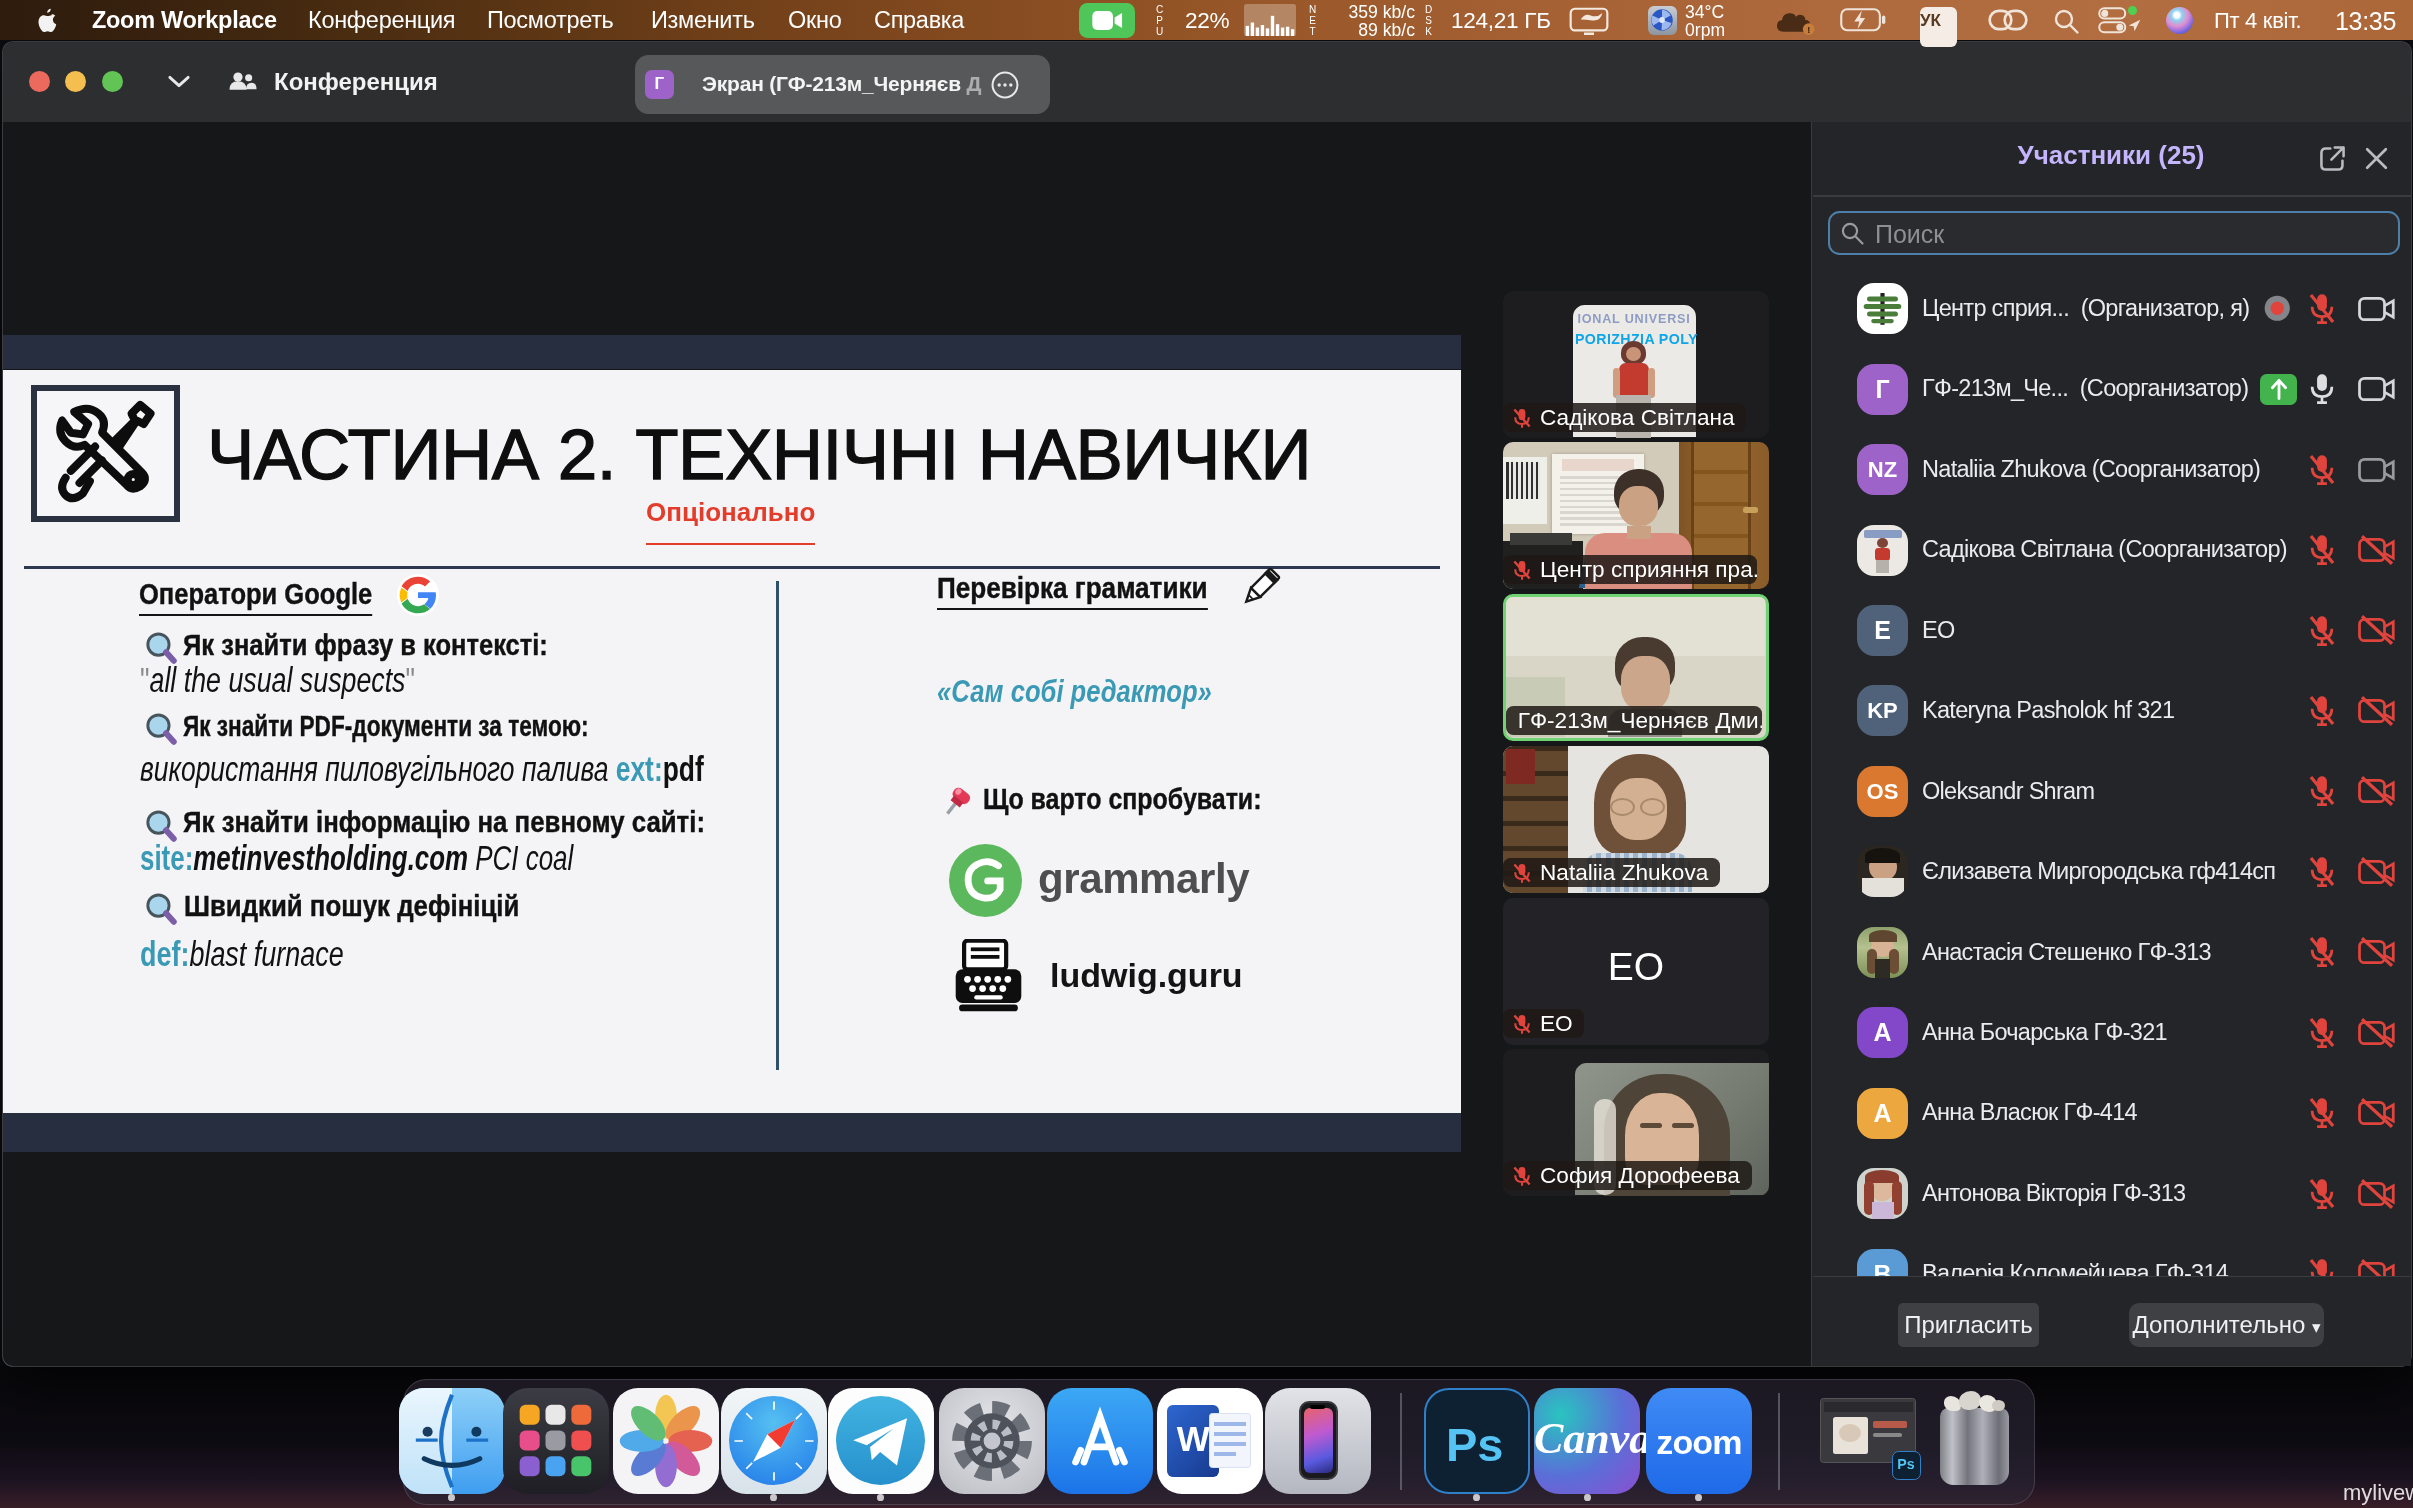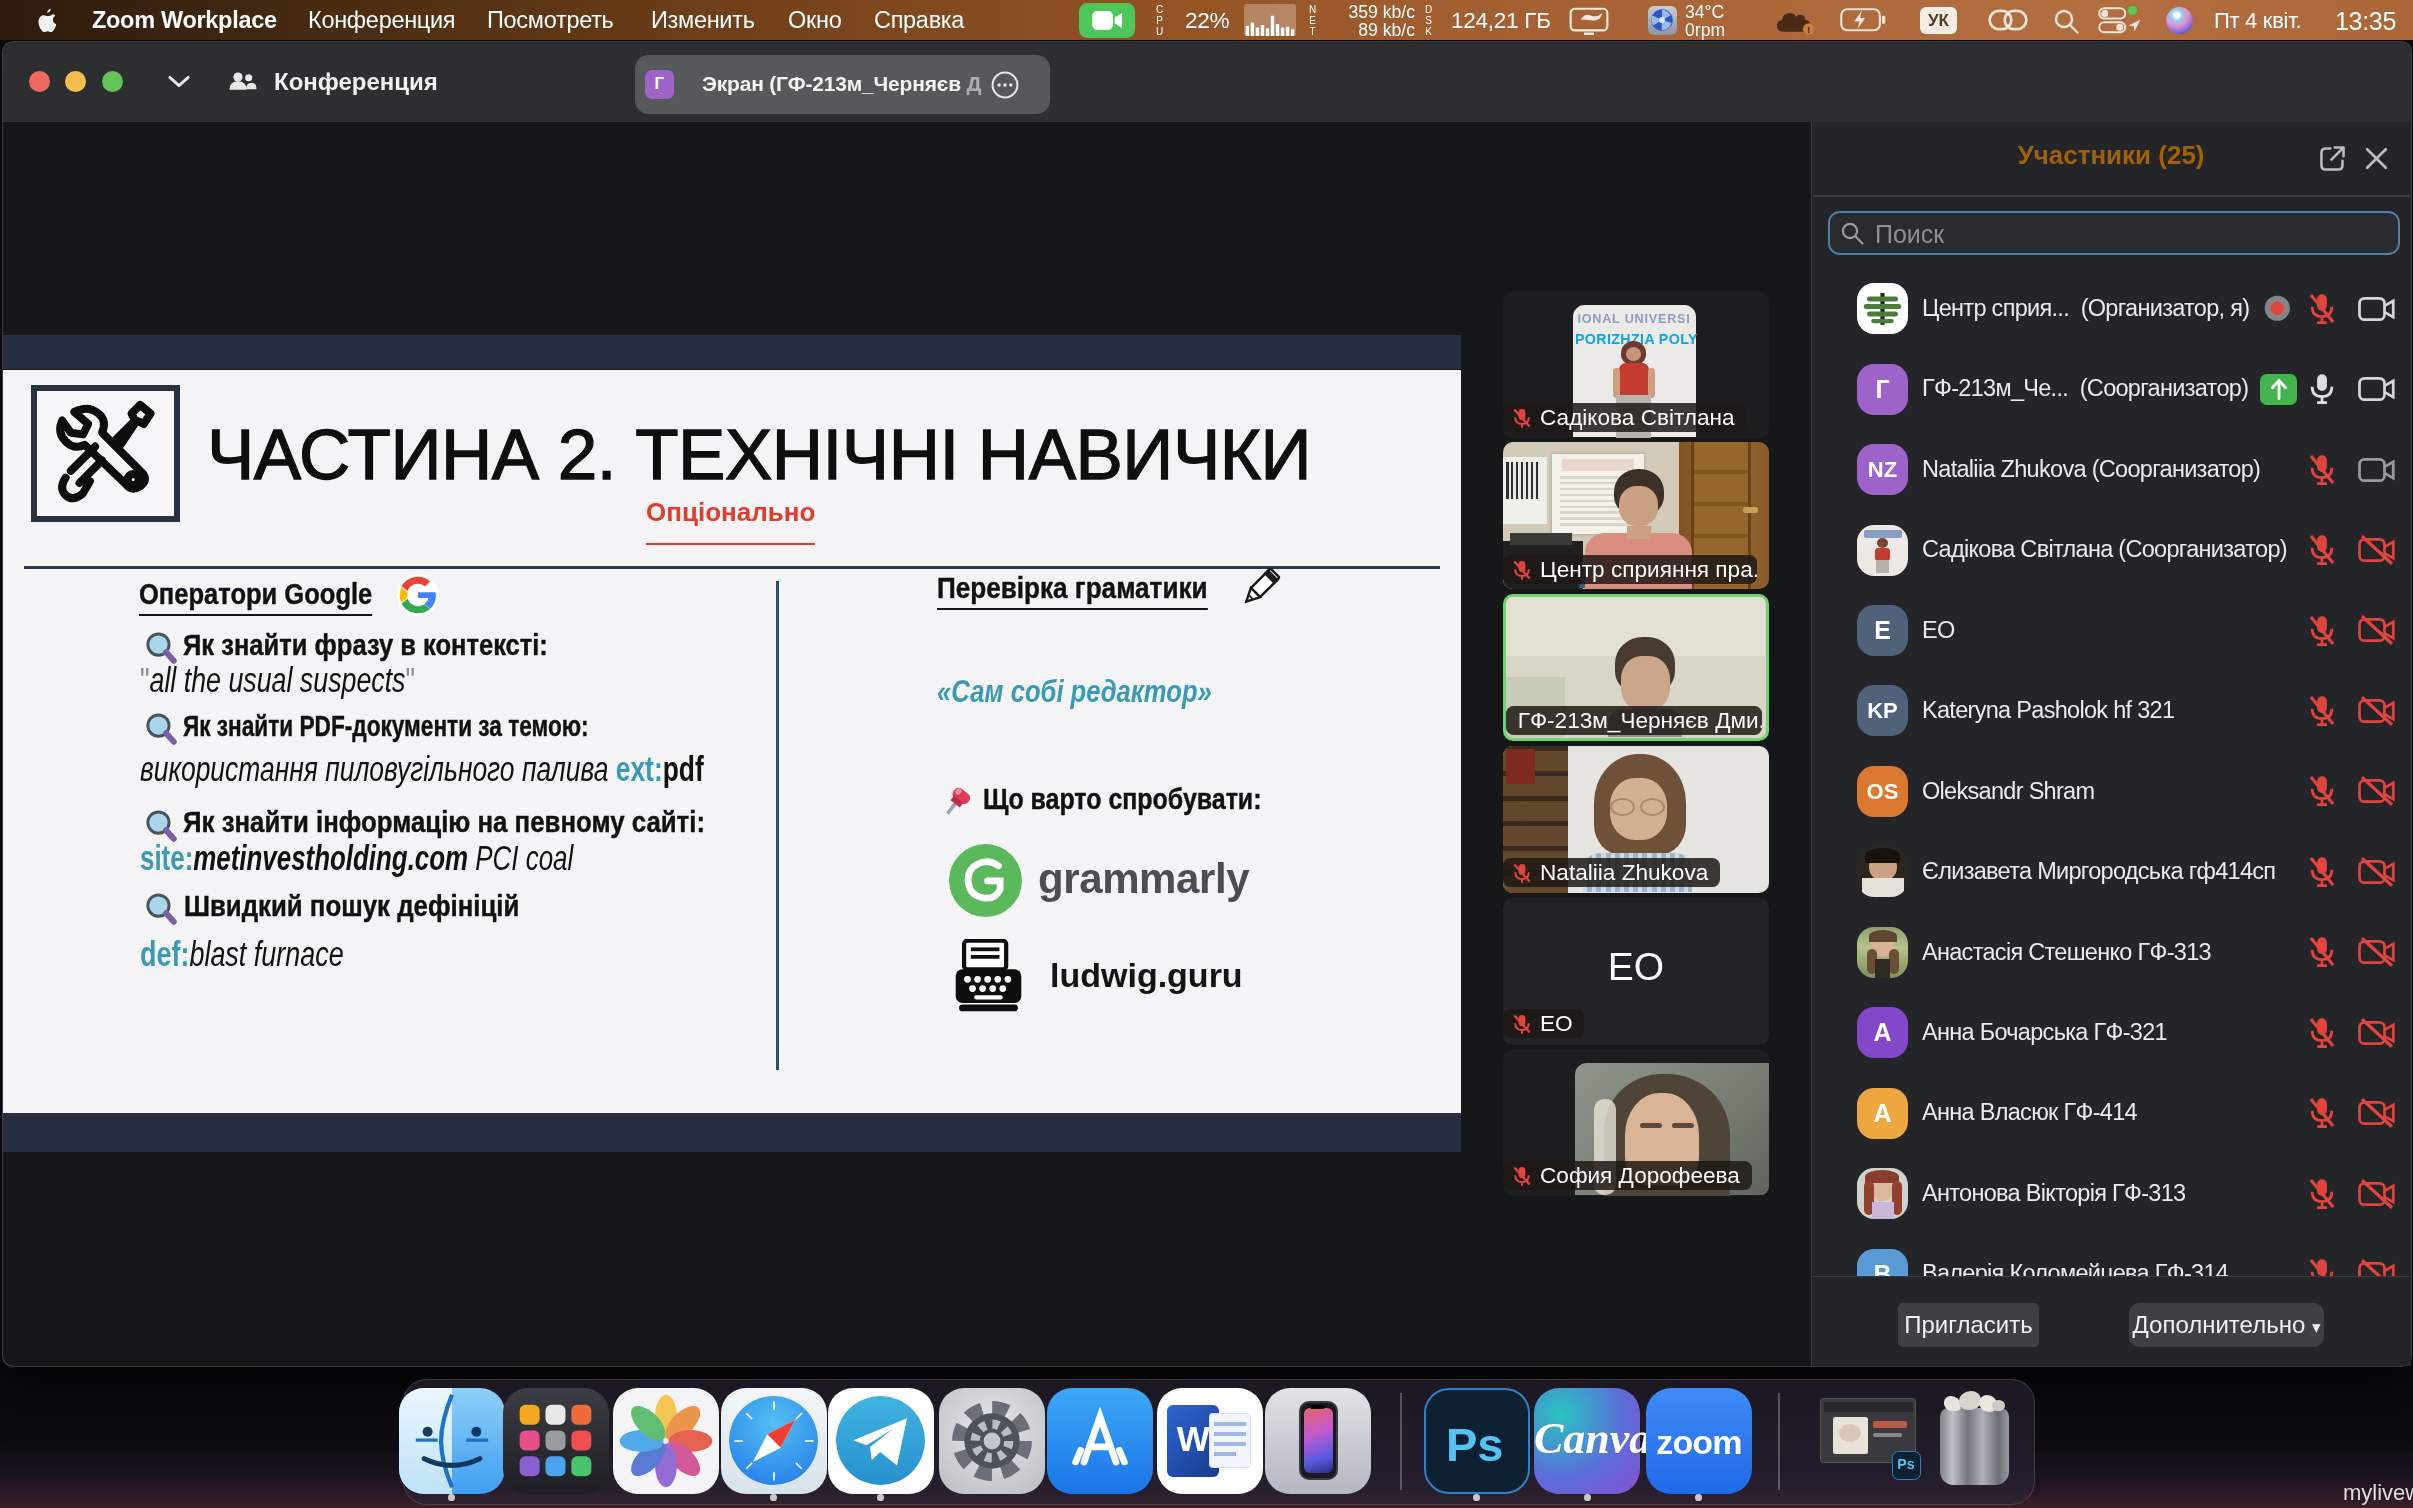--- a/index.html
+++ b/index.html
@@ -252,21 +252,21 @@
  <div class="abs" style="left:91px;top:50px;width:22px;height:96px;border-radius:10px;background:#e8e3da;opacity:.8"></div>
 </div>
 <div class="vlabel" style="left:1503px;top:1161px">София Дорофеева<svg class="vmic" viewBox="0 0 26 26">
       <g stroke="#e0443c" stroke-width="2.4" fill="none">
         <rect x="9" y="2.5" width="8" height="13" rx="4" fill="#e0443c" stroke="none"></rect>
         <path d="M5 12 q0 8 8 8 q8 0 8 -8 M13 20 L13 24.5"></path>
         <path d="M4 3 L22 23" stroke-width="2.8"></path>
       </g>
     </svg></div>
 <div class="abs" id="panel"></div>
-<div class="abs txt" style="left:1811px;top:140px;width:600px;text-align:center;font-size:26px;font-weight:bold;color:#a16207">Участники (25)</div>
+<div class="abs txt" style="left:1811px;top:140px;width:600px;text-align:center;font-size:26px;font-weight:bold;color:#c4b5fd">Участники (25)</div>
 <svg class="abs" style="left:2317px;top:143px" width="31" height="31" viewBox="0 0 28 28">
     <g stroke="#b8bbc0" stroke-width="2.3" fill="none" stroke-linecap="round" stroke-linejoin="round">
       <path d="M12 5 H8 Q4 5 4 9 V20 Q4 24 8 24 H19 Q23 24 23 20 V16"></path>
       <path d="M16 4 H24 V12 M24 4 L13 15"></path>
     </g>
   </svg>
 <svg class="abs" style="left:2362px;top:144px" width="29" height="29" viewBox="0 0 28 28">
     <path d="M5 5 L23 23 M23 5 L5 23" stroke="#b8bbc0" stroke-width="2.6" stroke-linecap="round"></path>
   </svg>
 <div class="abs" style="left:1813px;top:195px;width:598px;height:1.7px;background:#3a3b3e"></div>
@@ -577,21 +577,21 @@
 <svg class="abs" style="left:1775px;top:10px" width="44" height="25" viewBox="0 0 52 30">
     <path d="M10 26 Q2 26 2 19 Q2 13 8 12 Q9 5 16 4 Q22 3 25 8 Q27 5 31 6 Q36 7 36 12 Q42 12 42 19 Q42 26 34 26 Z" fill="#4a2c16"></path>
     <circle cx="40" cy="23" r="7" fill="#c87e3a"></circle>
     <text x="40" y="27" font-size="11" text-anchor="middle" fill="#3a2210" font-weight="bold">!</text>
   </svg>
 <svg class="abs" style="left:1840px;top:8.4px" width="47" height="23.5" viewBox="0 0 56 28">
     <rect x="1.5" y="1.5" width="46" height="25" rx="7" stroke="#f0e4da" stroke-width="2.5" fill="none"></rect>
     <rect x="50" y="9" width="4" height="10" rx="2" fill="#f0e4da"></rect>
     <path d="M26 3 L17 16 L23 16 L21 25 L30 12 L24 12 Z" fill="#f0e4da"></path>
   </svg>
-<div class="abs" style="left:1920px;top:6.7px;width:37px;height:27px;background:#f5ede5;border-radius:5.9px;text-align:center;line-height:27px;font-size:17px;font-weight:bold;color:#5a3a20">УК</div>
+<div class="abs" style="left:1920px;top:6.7px;width:37px;height:40px;background:#f5ede5;border-radius:5.9px;line-height:27px;font-size:17px;font-weight:bold;color:#5a3a20">УК</div>
 <svg class="abs" style="left:1988px;top:9.2px" width="40" height="22" viewBox="0 0 48 26">
     <g stroke="#f0e4da" stroke-width="3.2" fill="none">
       <rect x="2" y="2" width="26" height="22" rx="11"></rect>
       <rect x="20" y="2" width="26" height="22" rx="11"></rect>
     </g>
   </svg>
 <svg class="abs" style="left:2053px;top:7.5px" width="27" height="27" viewBox="0 0 32 32">
     <circle cx="13" cy="13" r="9.5" stroke="#f0e4da" stroke-width="2.8" fill="none"></circle>
     <path d="M20 20 L29 29" stroke="#f0e4da" stroke-width="2.8" stroke-linecap="round"></path>
   </svg>

